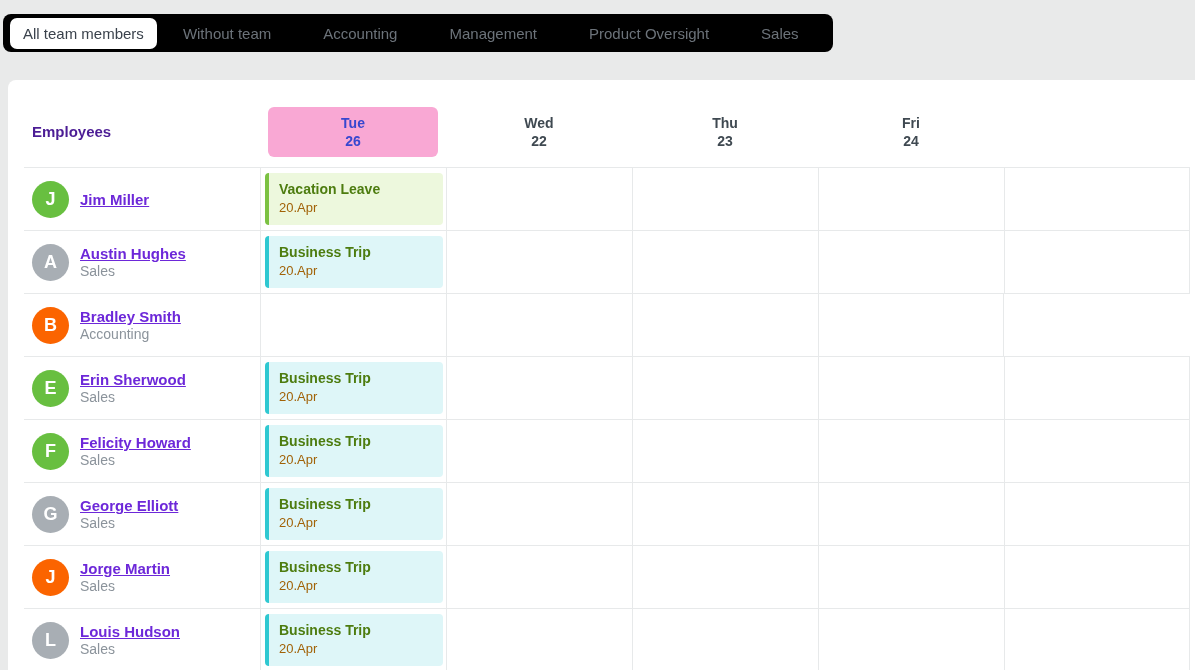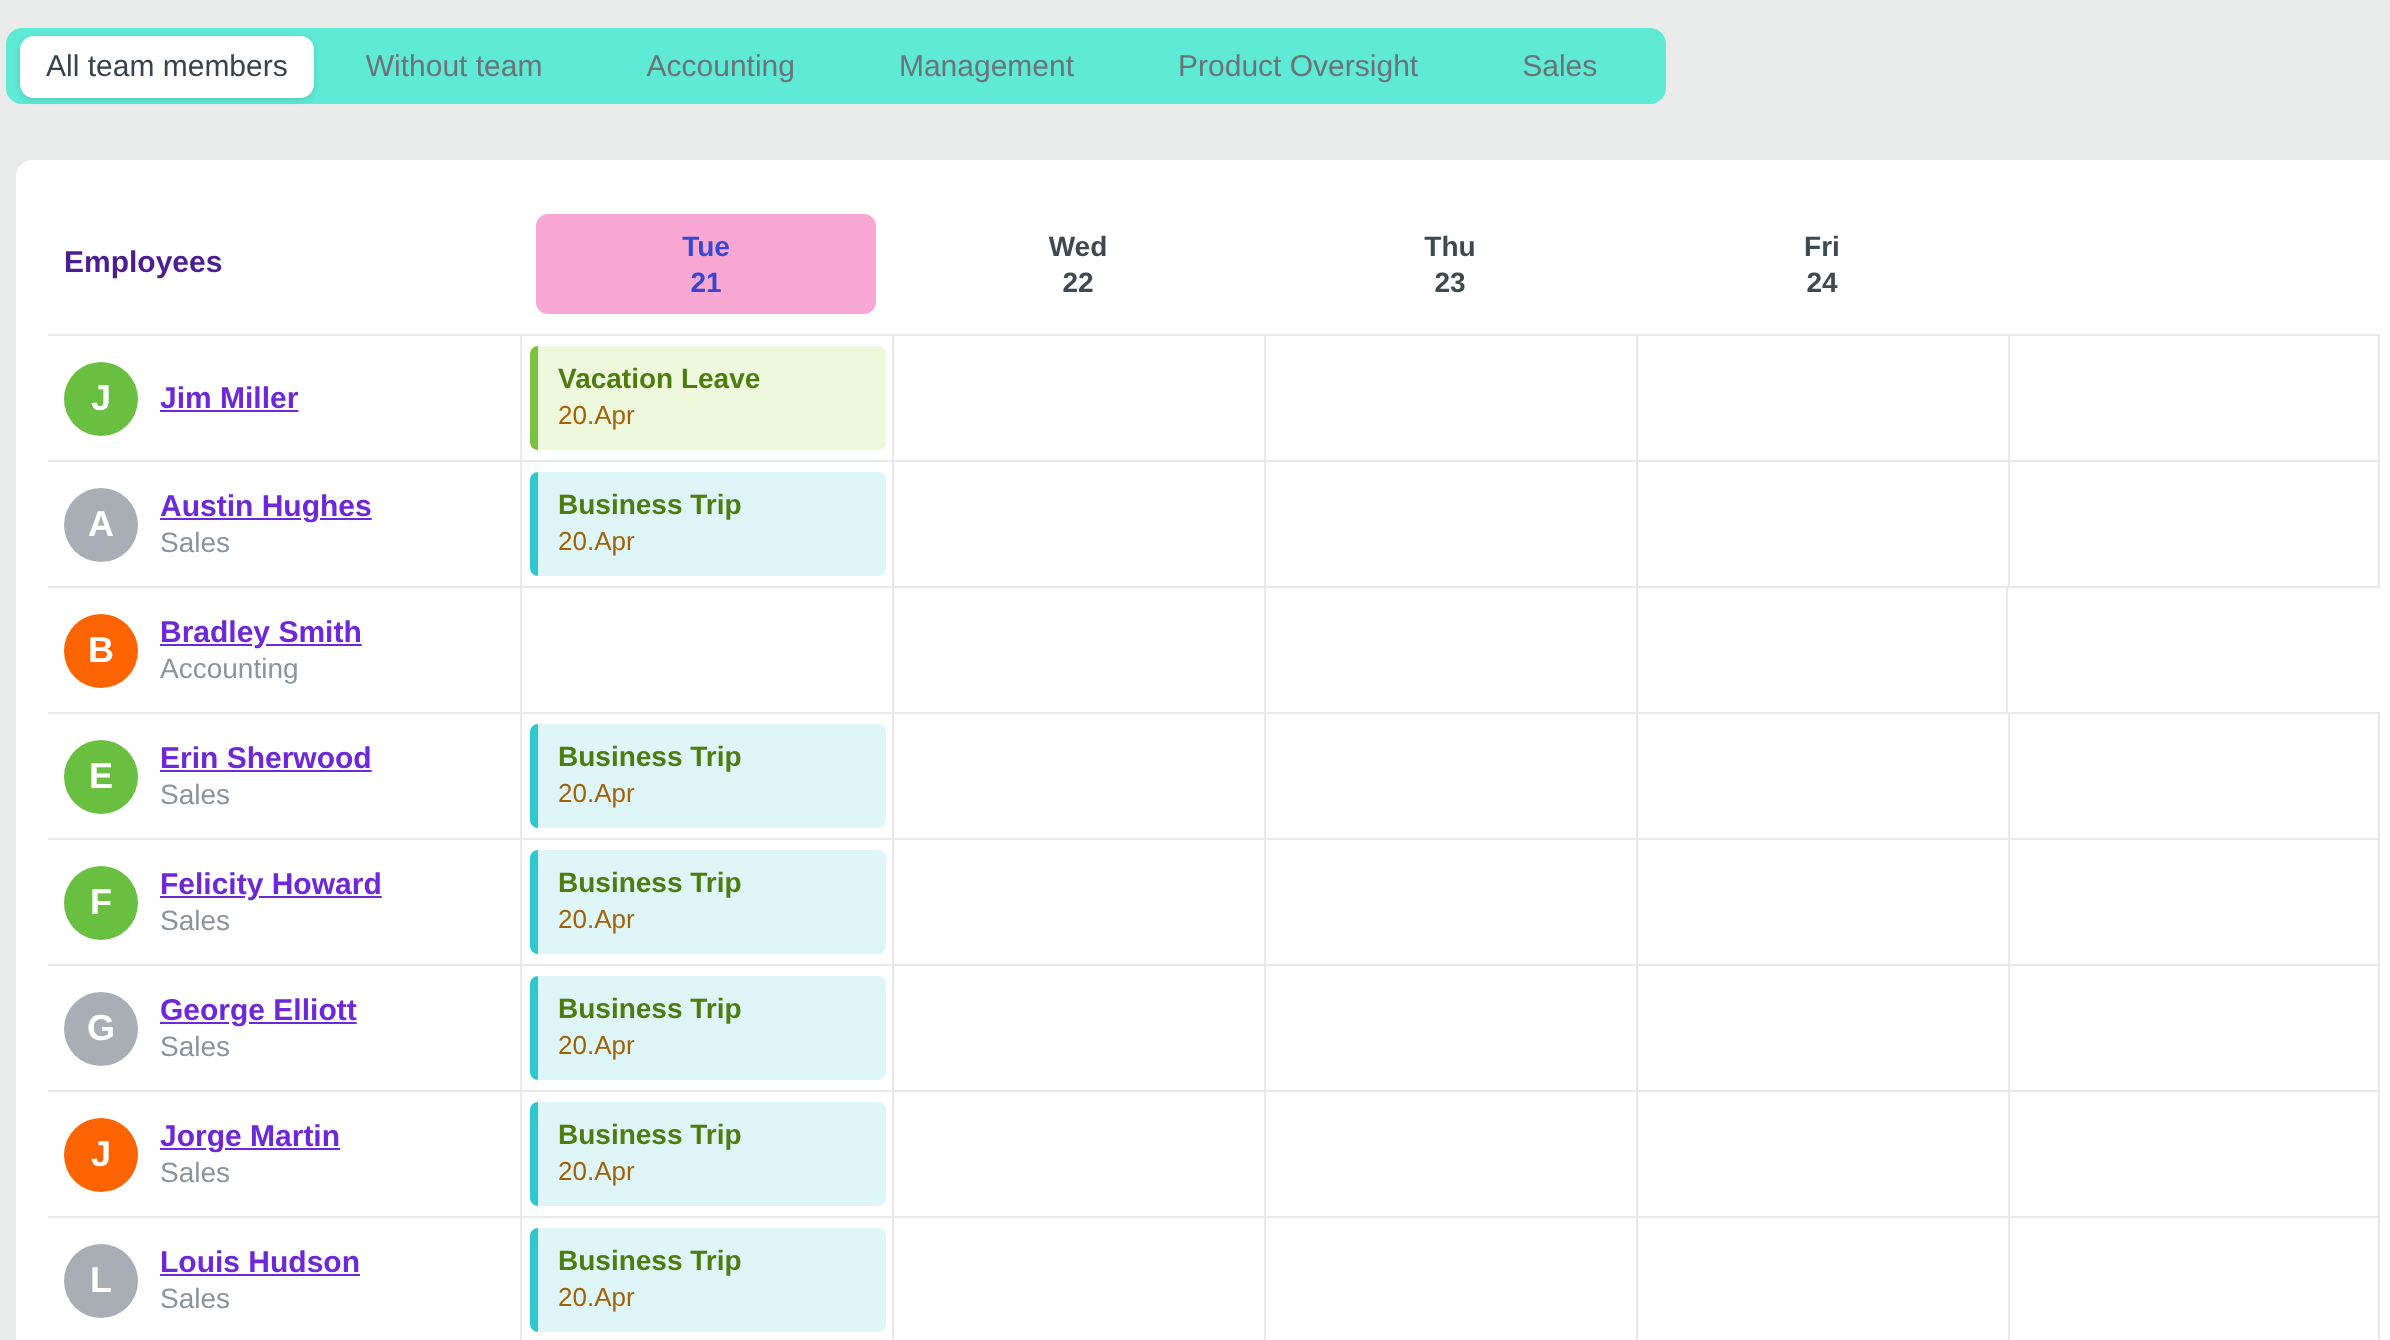--- a/index.html
+++ b/index.html
@@ -9,21 +9,21 @@
     overflow: hidden;
     position: relative;
     background: #e9eaea;
     font-family: "Liberation Sans", "DejaVu Sans", sans-serif;
   }
 
   
   .tabbar {
     position: absolute; left: 3px; top: 14px;
     height: 38px;
-    background: #5eead4;
+    background: #000000;
     border-radius: 8px;
     display: flex; align-items: center;
     padding: 0 8px 0 7px;
   }
   .tab {
     border: none; background: transparent;
     font-family: inherit;
     font-size: 15px; color: #6c737a;
     padding: 0 26px; height: 31px;
     border-radius: 7px;
@@ -121,21 +121,21 @@
   </div>
 
 <div class="card">
   <div class="table">
     <div class="header-row">
       <div class="employees-header">Employees</div>
 
         <div class="day-header">
           <div class="day-pill selected" style="color: rgb(55, 71, 207);">
             <div>Tue</div>
-            <div>21</div>
+            <div>26</div>
           </div>
         </div>
         <div class="day-header">
           <div class="day-pill">
             <div>Wed</div>
             <div>22</div>
           </div>
         </div>
         <div class="day-header">
           <div class="day-pill">

